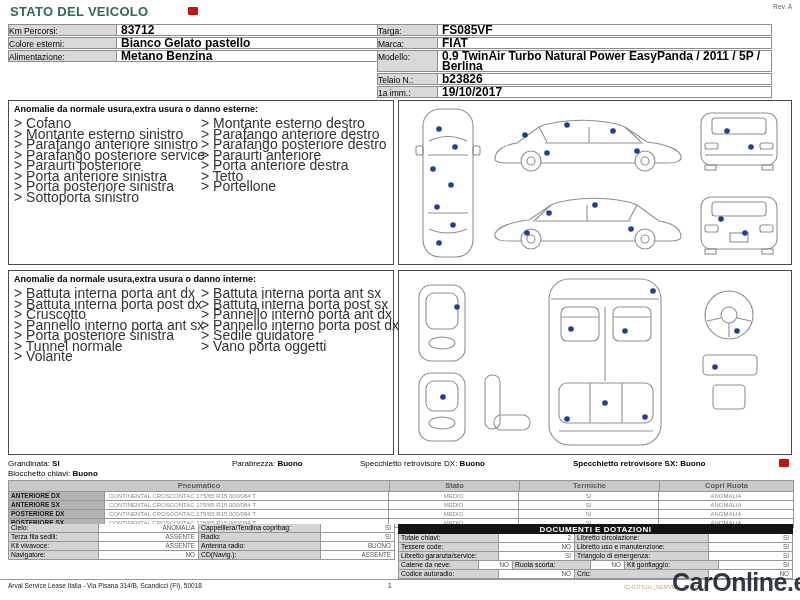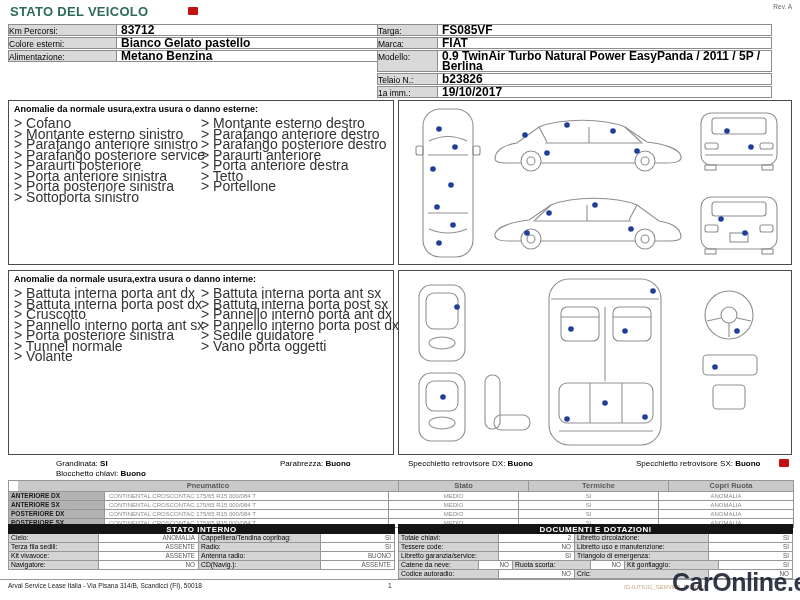--- a/index.html
+++ b/index.html
@@ -26,28 +26,28 @@
   .ext-diag{left:398px;top:100px;width:394px;height:165px;}
   .int-text{left:8px;top:270px;width:386px;height:185px;}
   .int-diag{left:398px;top:270px;width:394px;height:185px;}
   .diagram-box{border:1px solid #4a4a4a;background:#fff;}
   .sec-title{font-size:9px;font-weight:bold;margin-bottom:4px;}
   .cols{display:flex;}
   .col{width:50%;}
   .item{font-size:14px;color:#333;line-height:10.5px;white-space:nowrap;}
   .item::before{content:"> ";}
 
-  .sline{font-size:8px;white-space:nowrap;margin-left:48px;}
+  .sline{font-size:8px;white-space:nowrap;}
   .sline b{font-size:8px;}
   .s1{top:459px;}.s2{top:469px;}
-  .sx1{left:8px;}.sx2{left:232px;}.sx3{left:360px;}.sx4{left:588px;}
+  .sx1{left:8px;}.sx2{left:232px;}.sx3{left:360px;}.sx4{left:573px;font-weight:bold;}
 
   .tyres{left:8px;top:480px;width:786px;}
   .trow{display:flex;border:1px solid #979797;border-top:none;background:#fff;}
-  .trow.first{border-top:1px solid #979797;padding-left:9px;}
+  .trow.first{border-top:1px solid #979797;}
   .cell{border-right:1px solid #979797;overflow:hidden;white-space:nowrap;}
   .cell:last-child{border-right:none;}
   .thead .cell{background:#c9c9c9;color:#5a5a5a;font-weight:bold;font-size:7.5px;text-align:center;height:10px;line-height:10px;}
   .c-pneu{width:381px;}.c-st{width:130px;}.c-te{width:140px;}.c-cr{flex:1;}
   .tyre-row .cell{height:8px;line-height:8px;}
   .c-pos{width:96px;background:#b3b3b3;font-weight:bold;font-size:6.5px;padding-left:2px;color:#1a1a1a;}
   .c-spec{width:284px;font-size:6px;color:#8a8a8a;padding-left:4px;}
   .c-med{width:130px;text-align:center;font-size:6px;color:#8a8a8a;}
   .c-si{width:140px;text-align:center;font-size:6px;color:#8a8a8a;}
   .c-an{flex:1;text-align:center;font-size:6px;color:#8a8a8a;}
@@ -332,21 +332,20 @@
   <div class="trow tyre-row">
     <div class="cell c-pos">POSTERIORE SX</div>
     <div class="cell c-spec">CONTINENTAL CROSCONTAC 175/65 R15 000/084 T</div>
     <div class="cell c-med">MEDIO</div>
     <div class="cell c-si">SI</div>
     <div class="cell c-an">ANOMALIA</div>
   </div>
 </div>
 
 <div class="abs stato-tbl">
-  <div class="ithead">STATO INTERNO</div>
   <div class="irow">
     <div class="ilbl sl1">Cielo:</div>
     <div class="ival sv1">ANOMALIA</div>
     <div class="ilbl sl2">Cappelliera/Tendina copribag:</div>
     <div class="ival sv2">SI</div>
   </div>
   <div class="irow">
     <div class="ilbl sl1">Terza fila sedili:</div>
     <div class="ival sv1">ASSENTE</div>
     <div class="ilbl sl2">Radio:</div>

